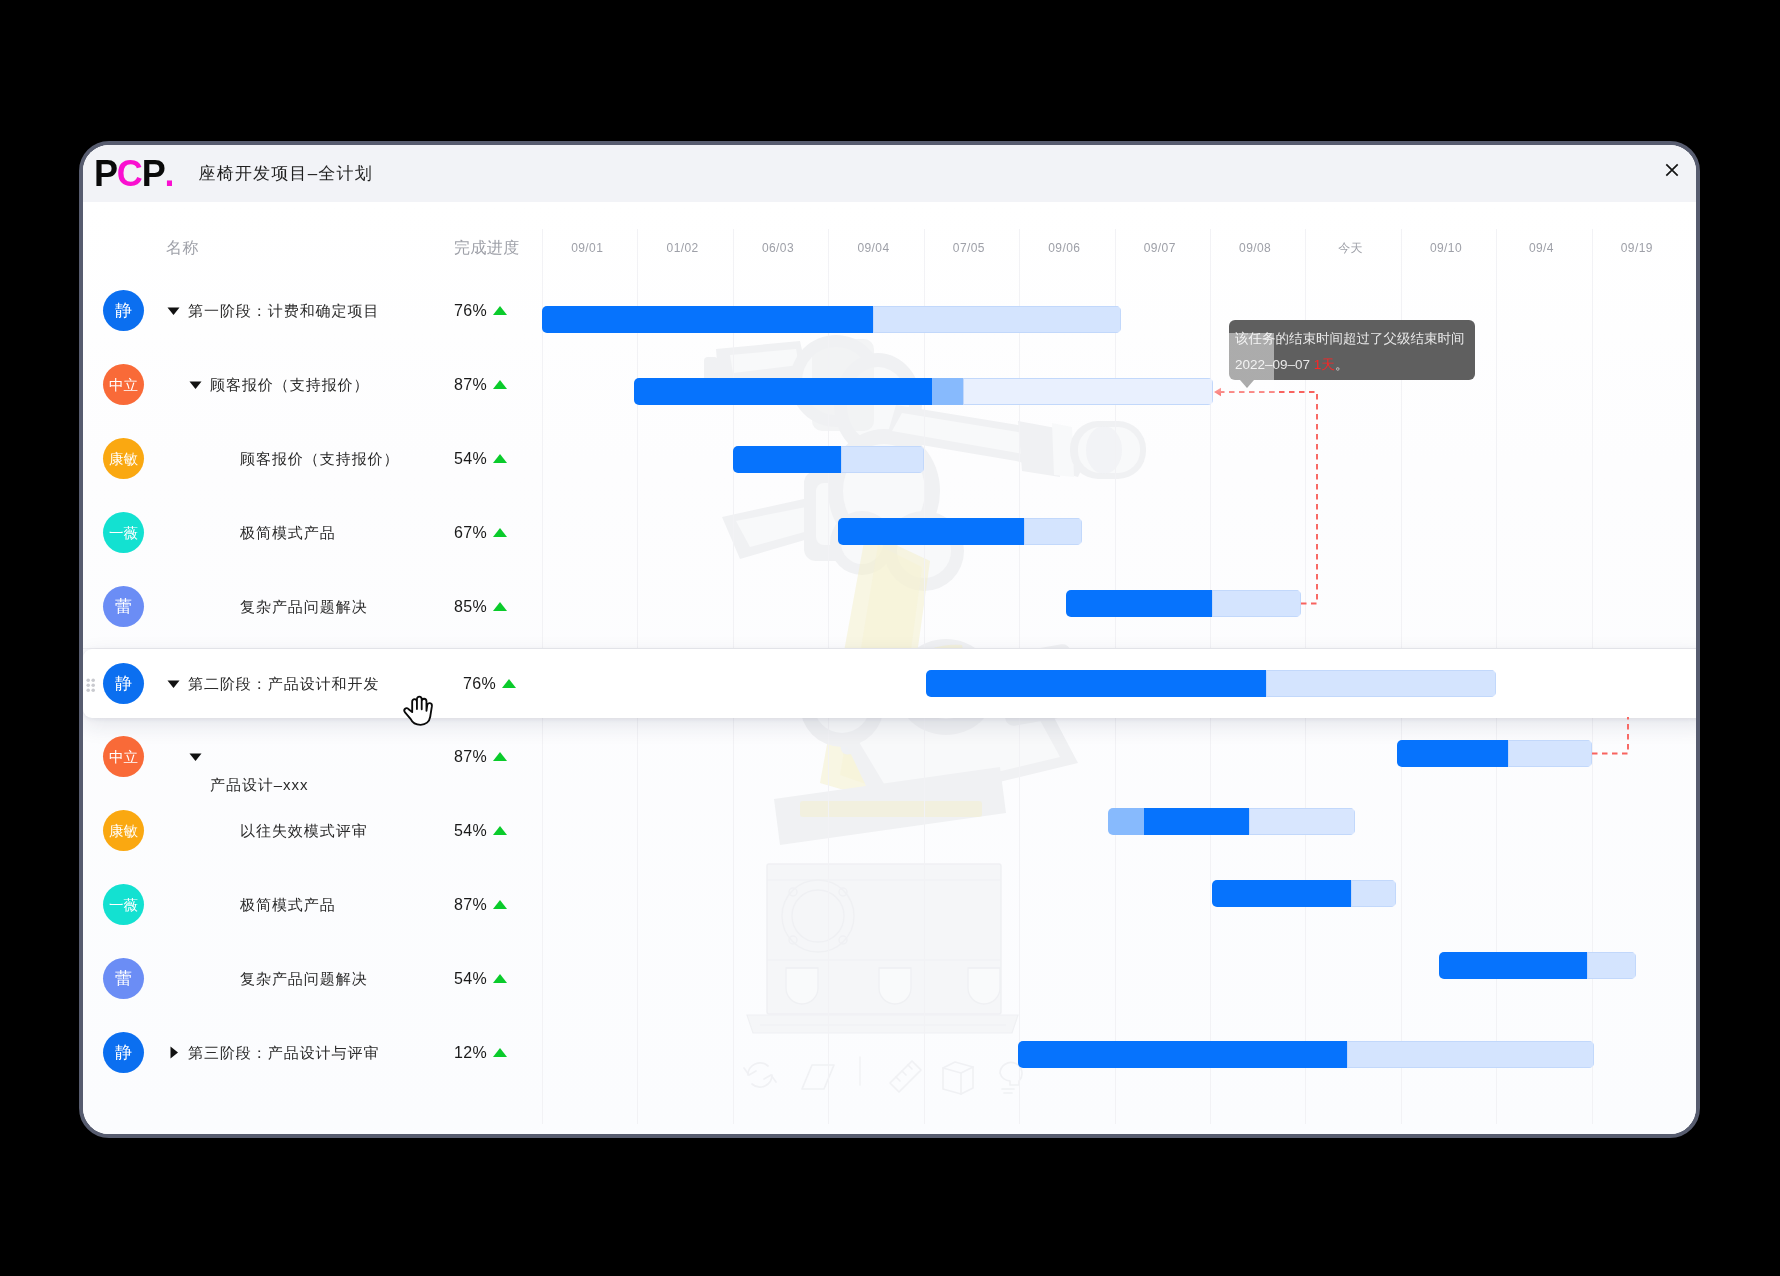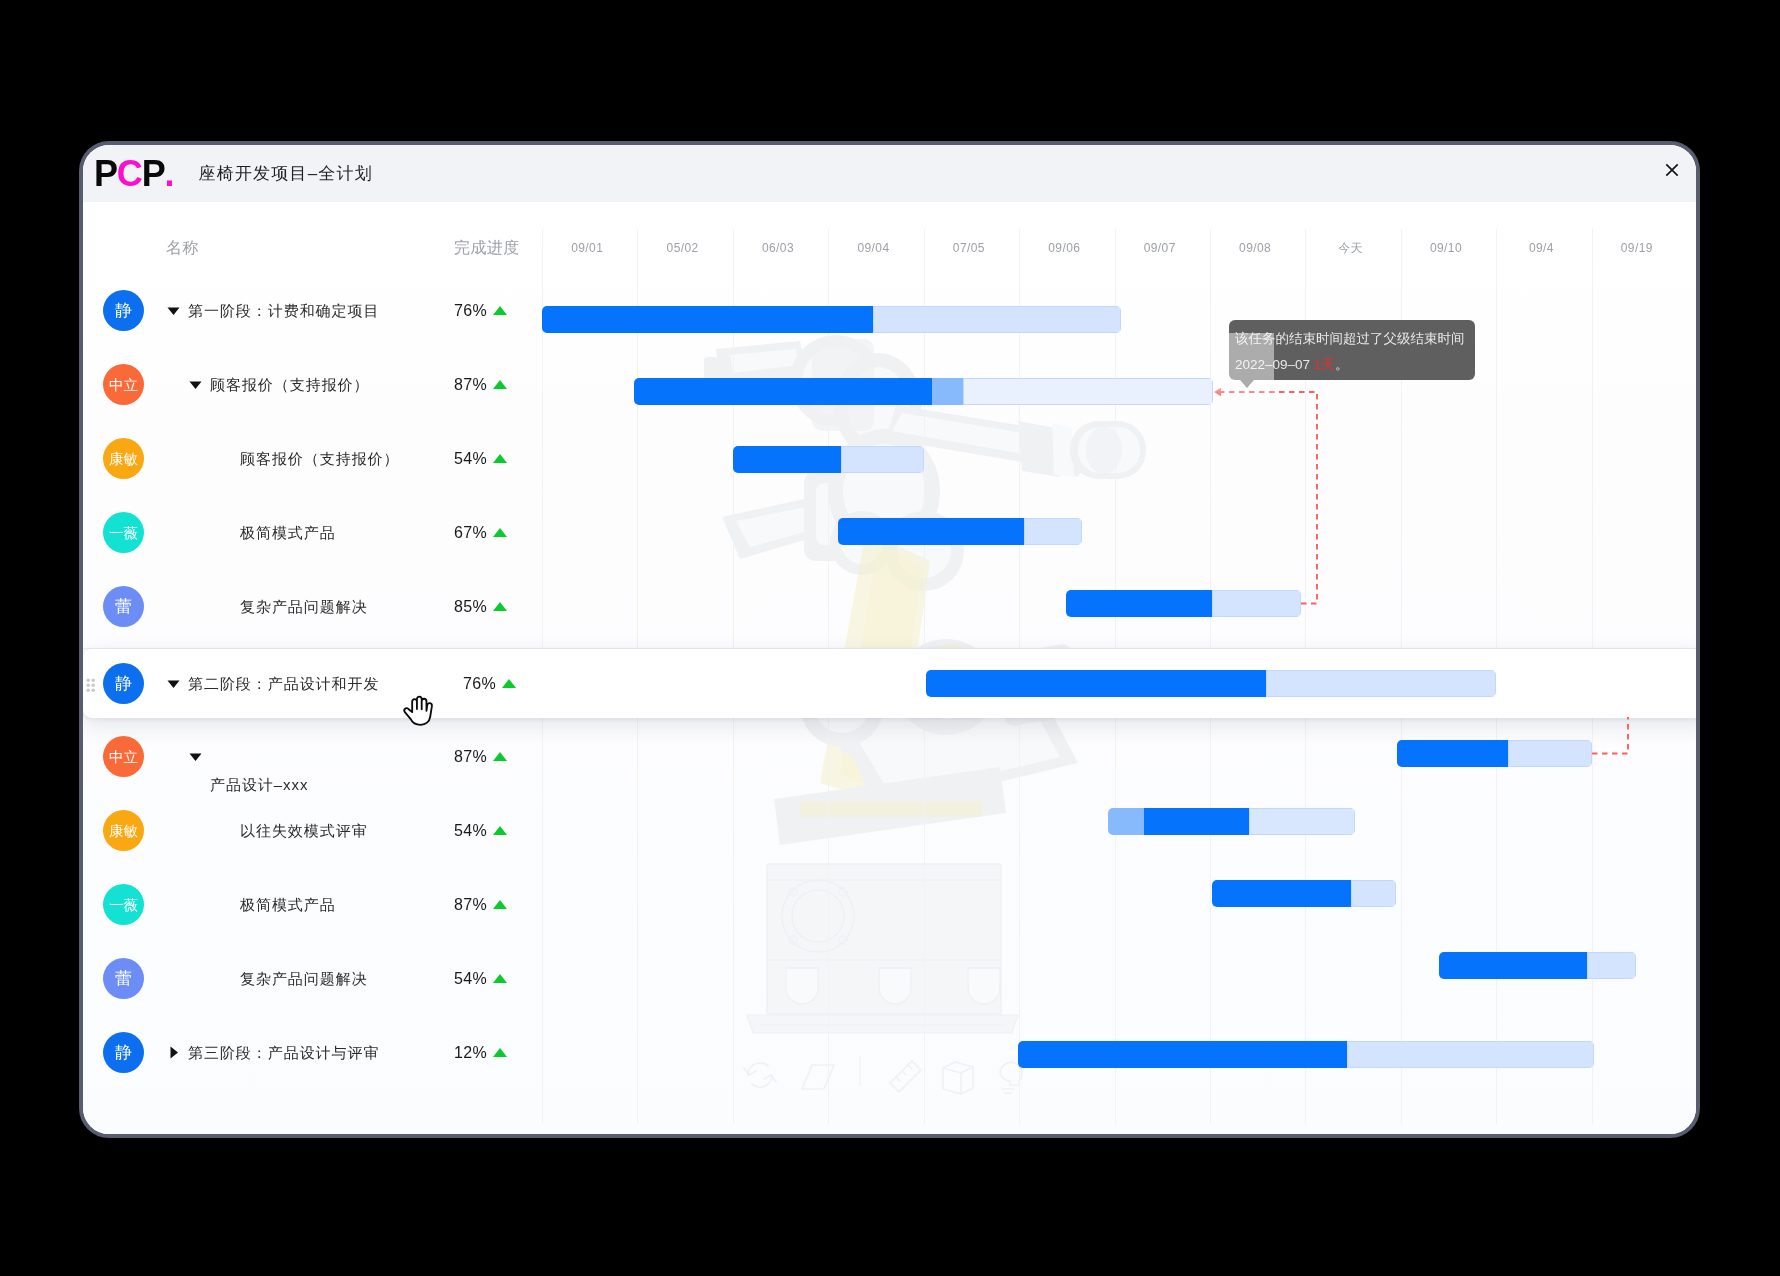--- a/index.html
+++ b/index.html
@@ -173,21 +173,21 @@
   <div class="gl" style="left:1317.8px;top:27.4px;height:419.0px"></div>
   <div class="gl" style="left:1317.8px;top:516.4px;height:406.0px"></div>
   <div class="gl" style="left:1413.2px;top:27.4px;height:419.0px"></div>
   <div class="gl" style="left:1413.2px;top:516.4px;height:406.0px"></div>
   <div class="gl" style="left:1508.6px;top:27.4px;height:419.0px"></div>
   <div class="gl" style="left:1508.6px;top:516.4px;height:406.0px"></div>
 </div>
 <div class="chname" style="left:83.0px;top:36.4px">名称</div>
 <div class="chname" style="left:371.0px;top:36.4px">完成进度</div>
   <div class="chdate" style="left:456.5px;top:36.4px;width:95.4px">09/01</div>
-  <div class="chdate" style="left:551.9px;top:36.4px;width:95.4px">05/02</div>
+  <div class="chdate" style="left:551.9px;top:36.4px;width:95.4px">01/02</div>
   <div class="chdate" style="left:647.3px;top:36.4px;width:95.4px">06/03</div>
   <div class="chdate" style="left:742.8px;top:36.4px;width:95.4px">09/04</div>
   <div class="chdate" style="left:838.2px;top:36.4px;width:95.4px">07/05</div>
   <div class="chdate" style="left:933.6px;top:36.4px;width:95.4px">09/06</div>
   <div class="chdate" style="left:1029.0px;top:36.4px;width:95.4px">09/07</div>
   <div class="chdate" style="left:1124.4px;top:36.4px;width:95.4px">09/08</div>
   <div class="chdate" style="left:1219.9px;top:36.4px;width:95.4px">今天</div>
   <div class="chdate" style="left:1315.3px;top:36.4px;width:95.4px">09/10</div>
   <div class="chdate" style="left:1410.7px;top:36.4px;width:95.4px">09/4</div>
   <div class="chdate" style="left:1506.1px;top:36.4px;width:95.4px">09/19</div>

